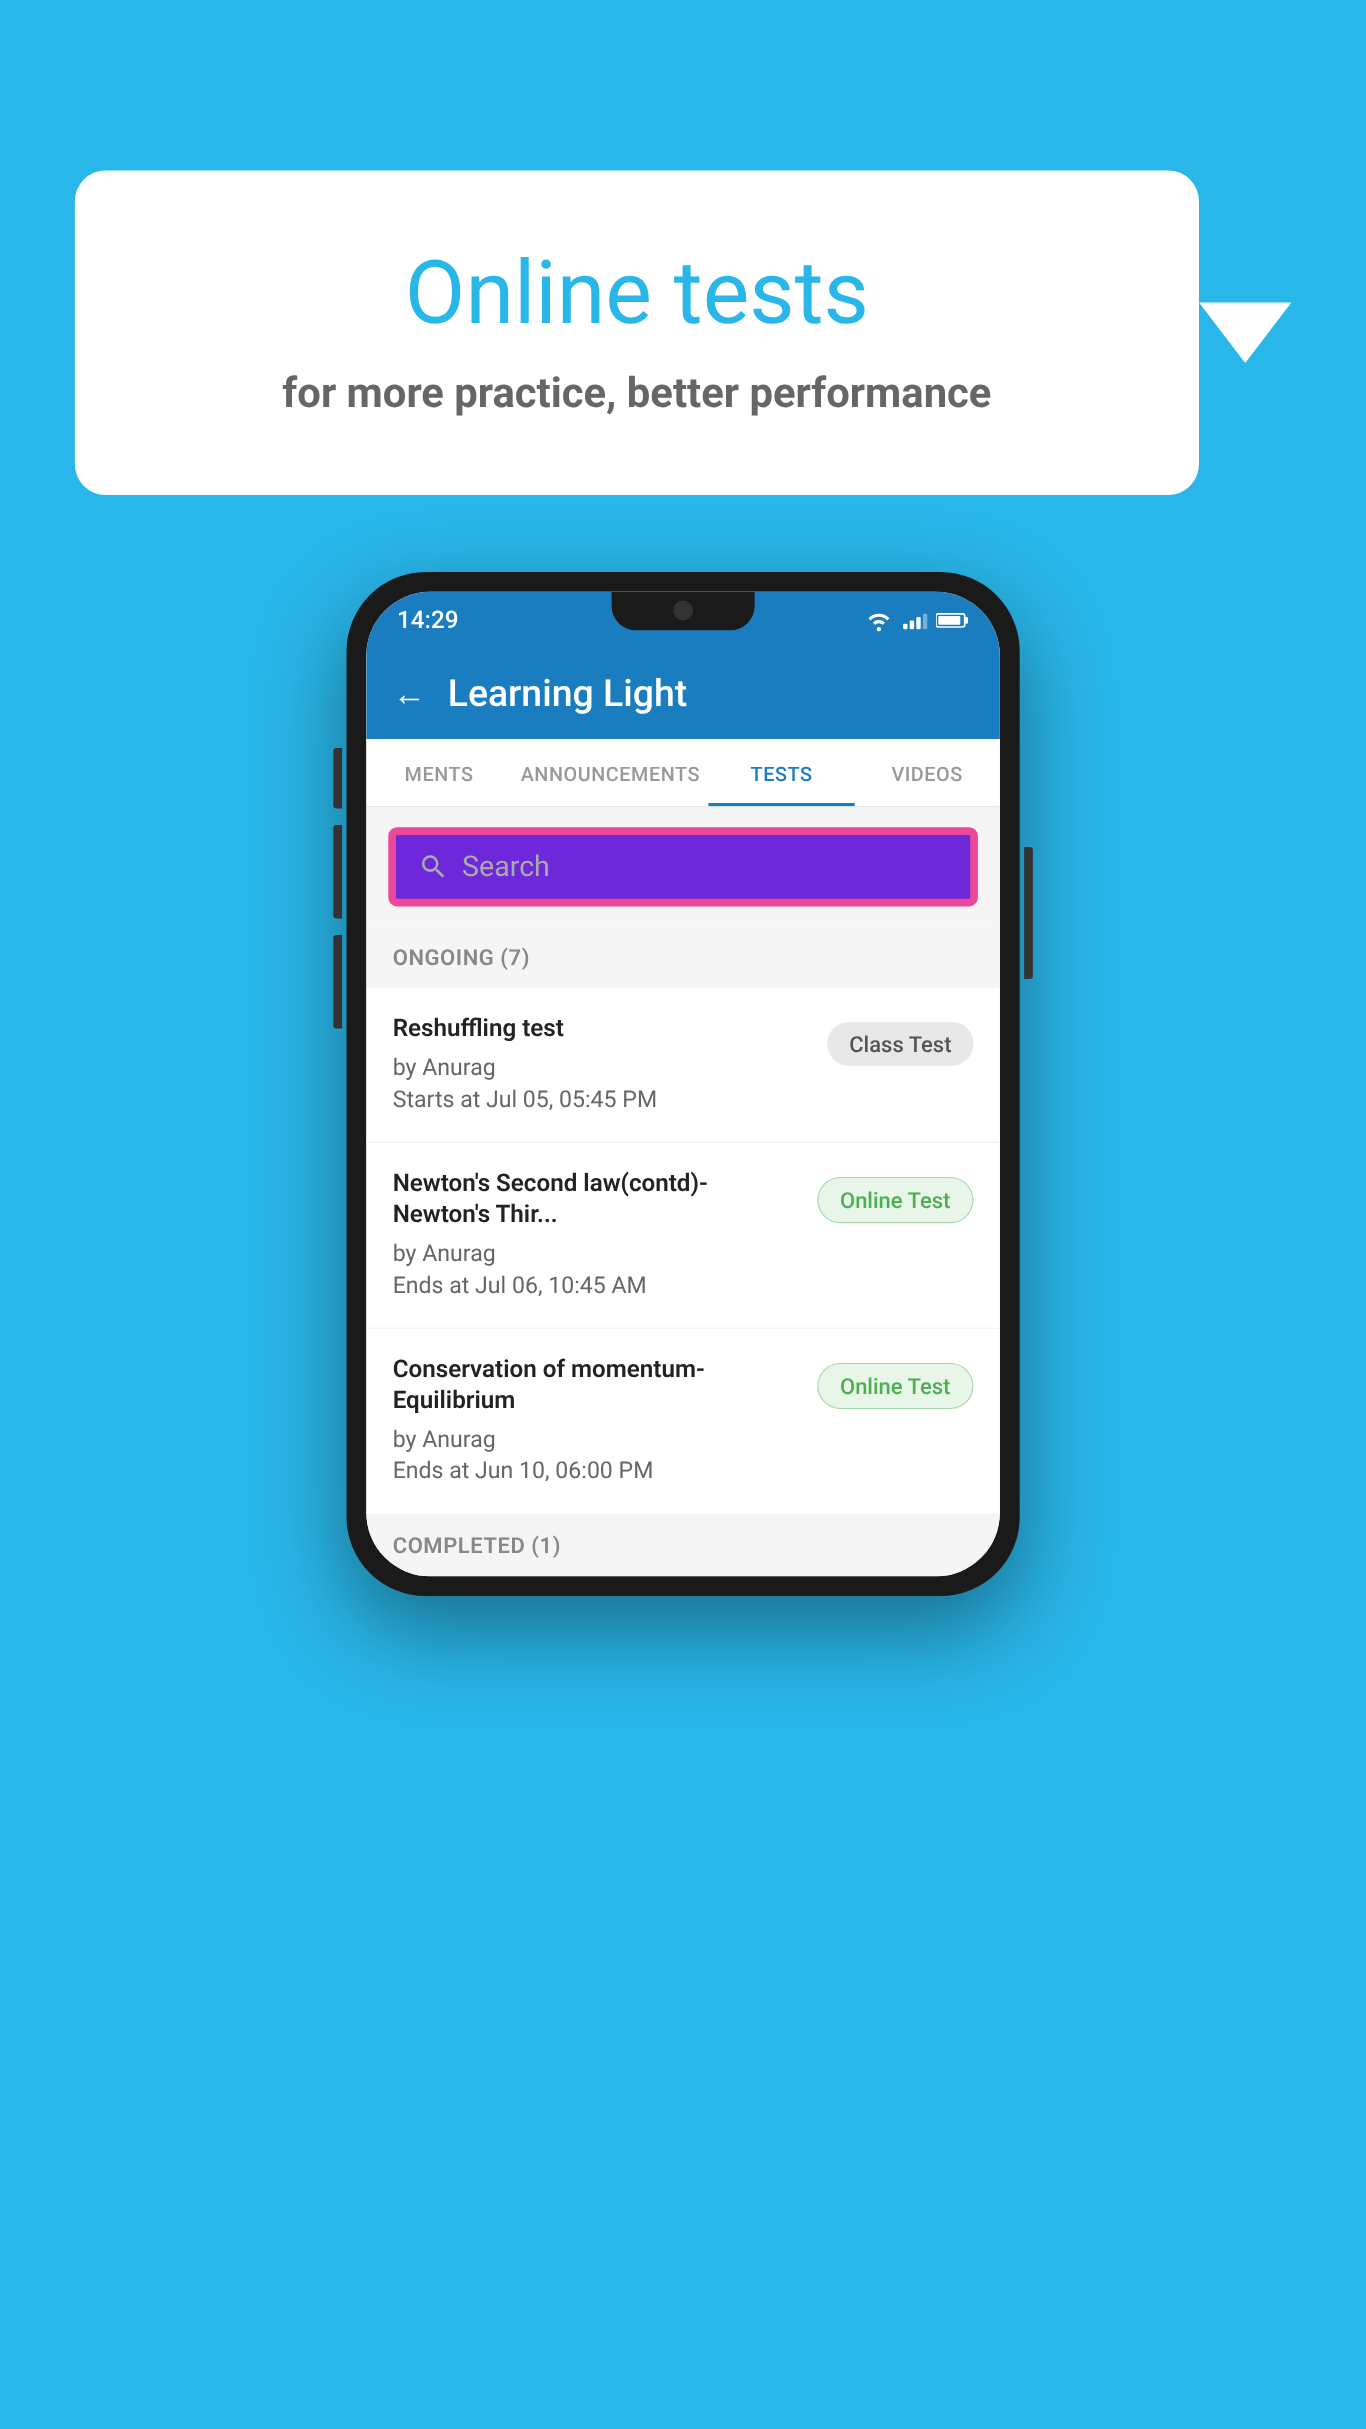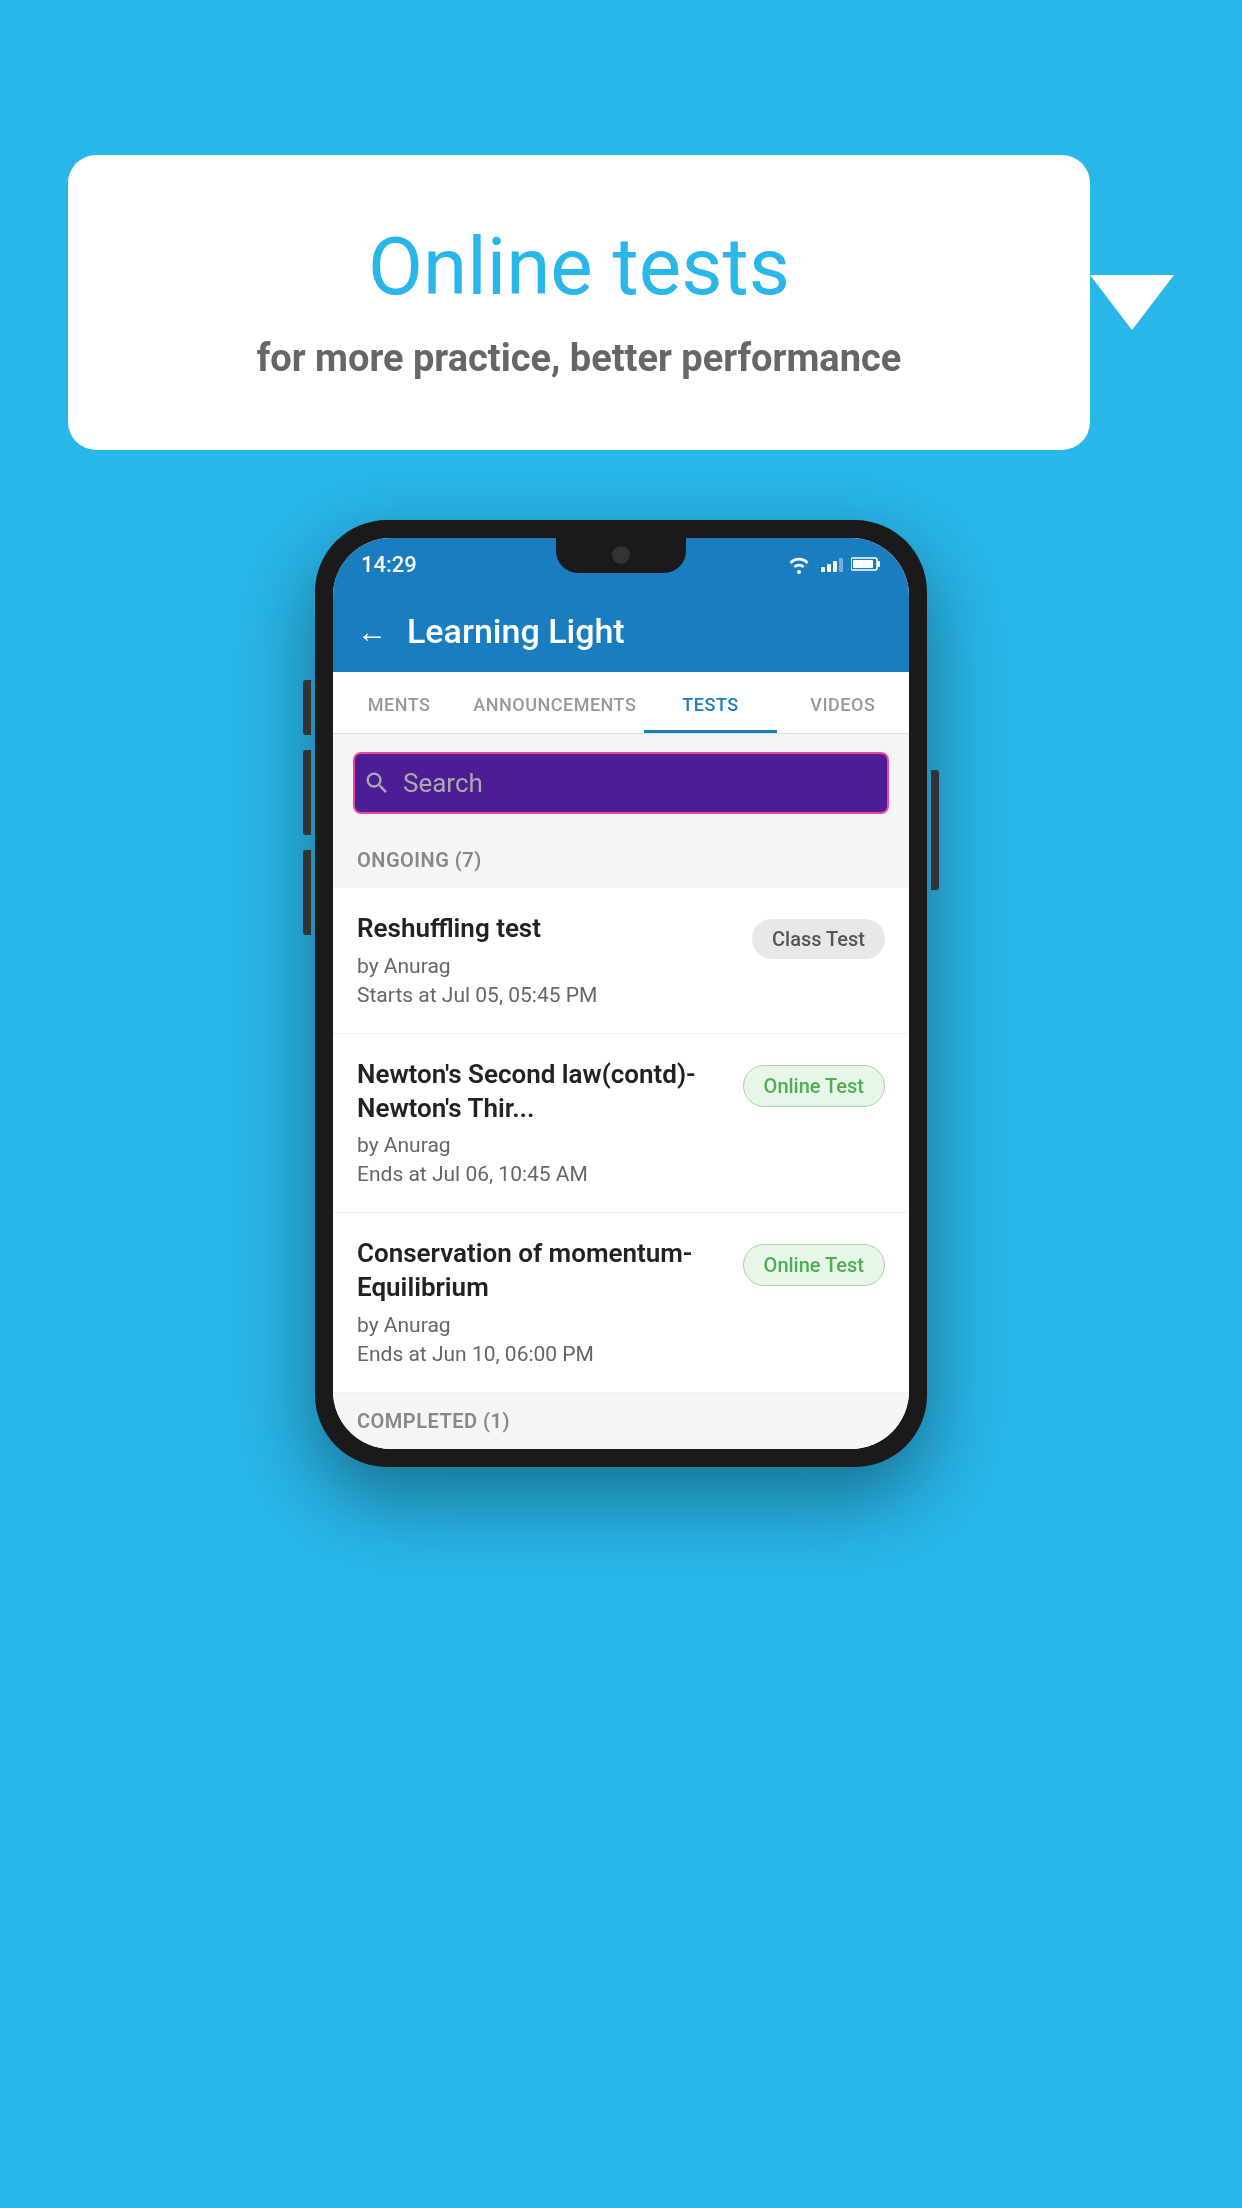--- a/index.html
+++ b/index.html
@@ -184,27 +184,27 @@
       background: #1a7dbf;
     }
 
     
     .search-bar {
       padding: 18px 20px;
       background: #f5f5f5;
     }
 
     .search-input-wrapper {
-      background: #4c1d95;
+      background: #6d28d9;
       border-radius: 8px;
       display: flex;
       align-items: center;
-      padding: 14px 8px;
+      padding: 14px 20px;
       gap: 12px;
-      border: 2px solid #ec4899;
+      border: 7px solid #ec4899;
     }
 
     .search-input-text {
       color: #aaa;
       font-size: 26px;
     }
 
     
     .section-header {
       background: #f5f5f5;
@@ -224,21 +224,21 @@
       justify-content: space-between;
       align-items: flex-start;
     }
 
     .test-info {
       flex: 1;
       padding-right: 16px;
     }
 
     .test-name {
-      font-size: 26px;
+      font-size: 22px;
       font-weight: 600;
       color: #222;
       margin-bottom: 8px;
       line-height: 1.3;
     }
 
     .test-by {
       font-size: 21px;
       color: #666;
       margin-bottom: 5px;

